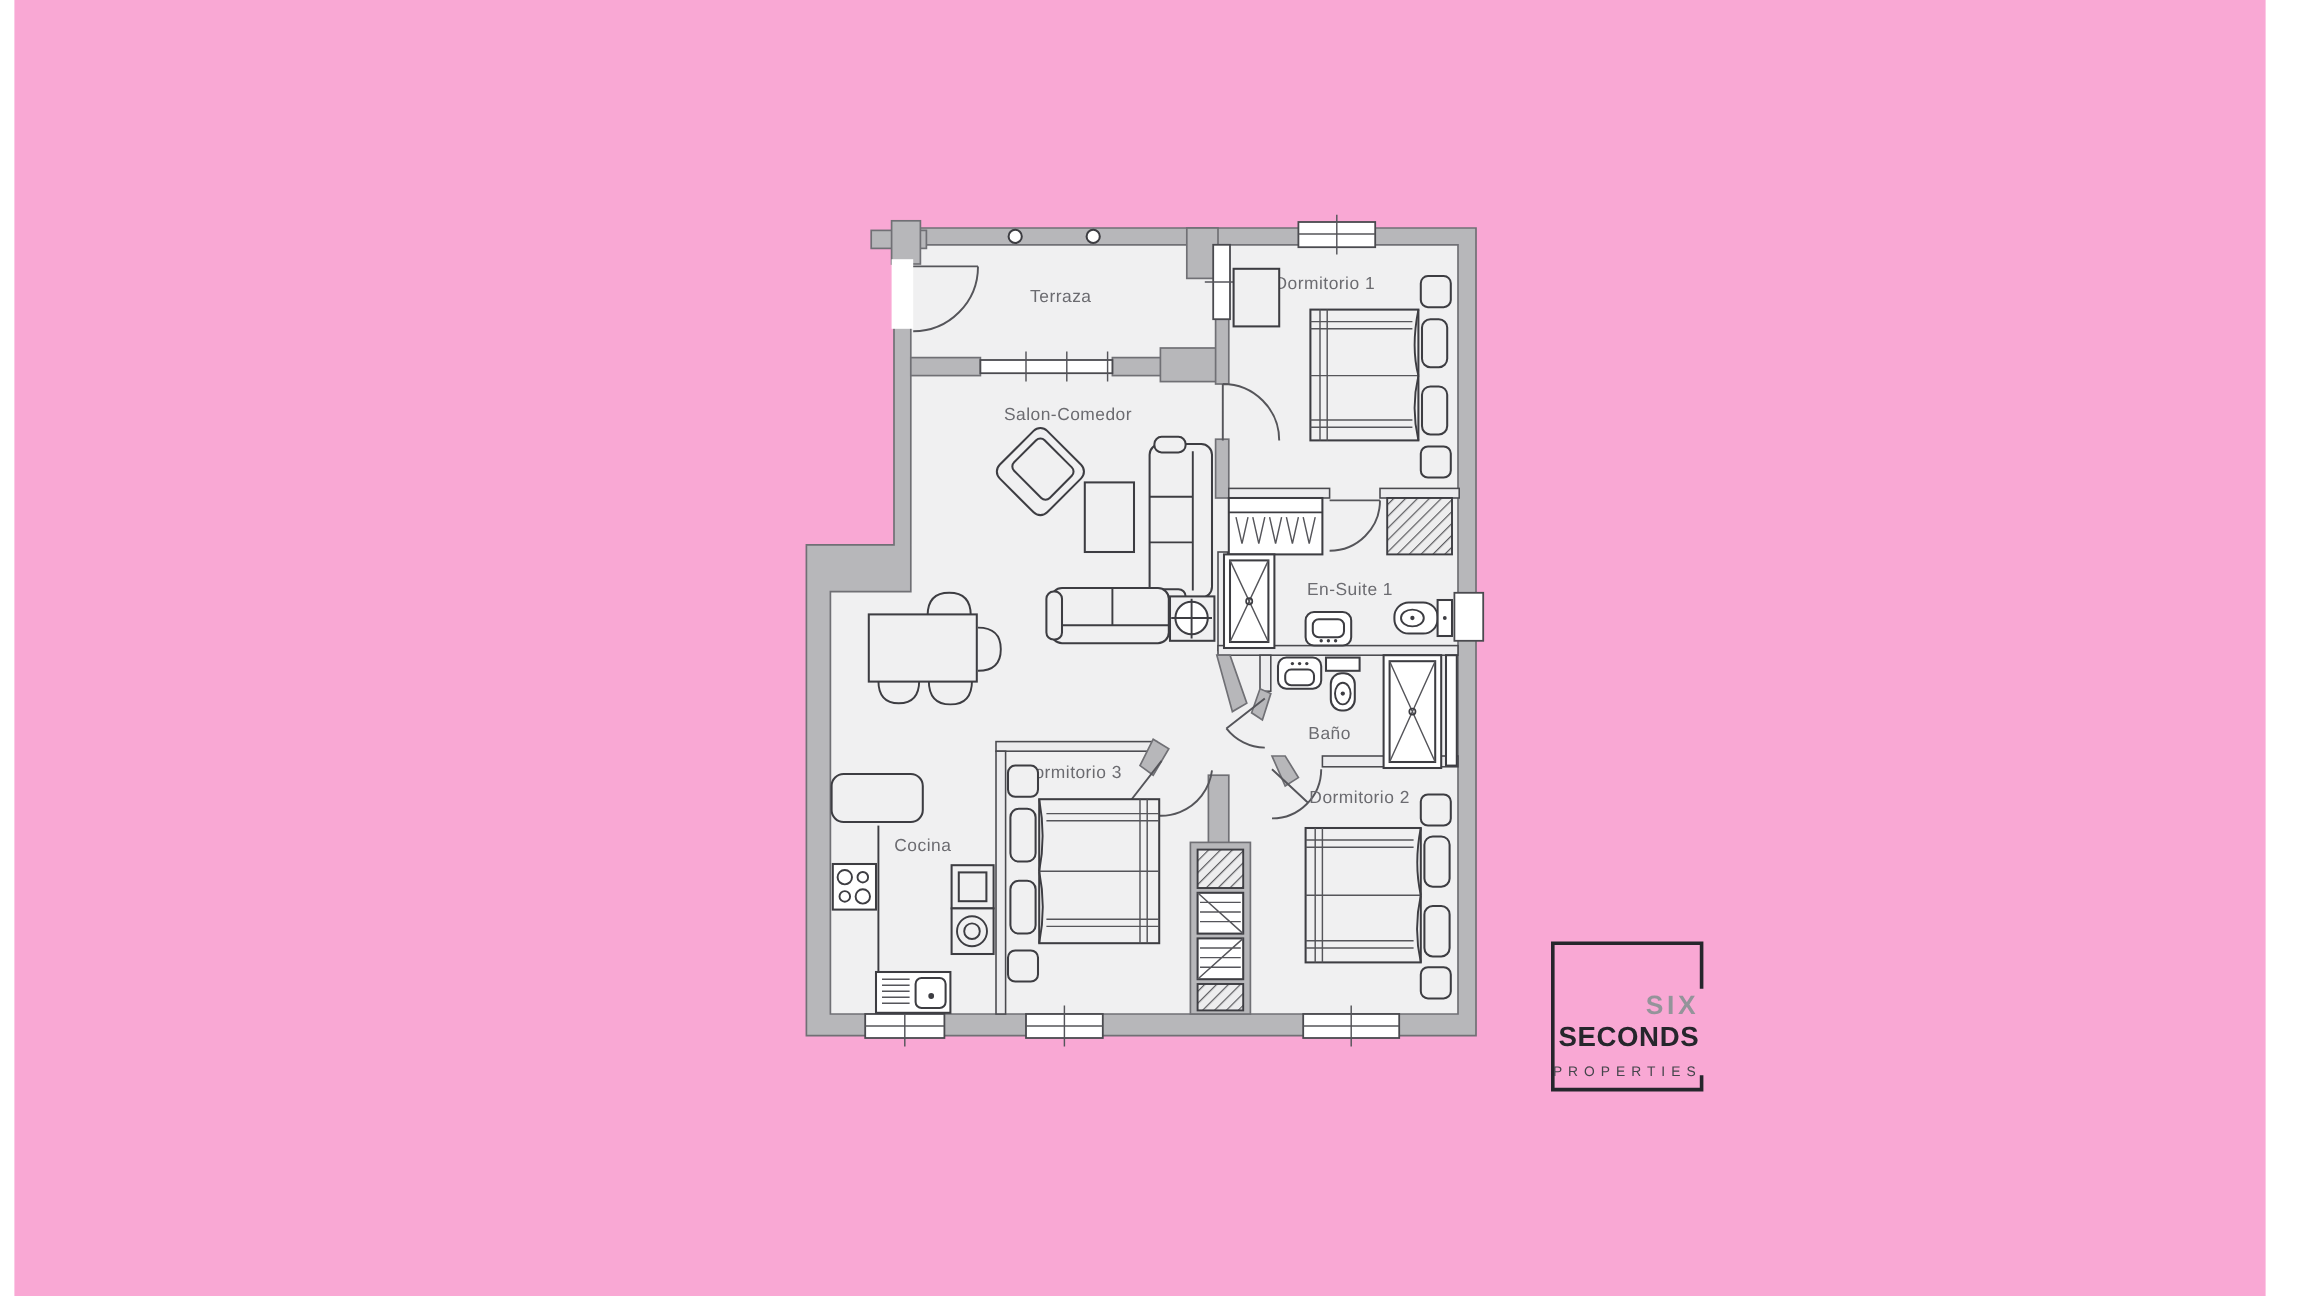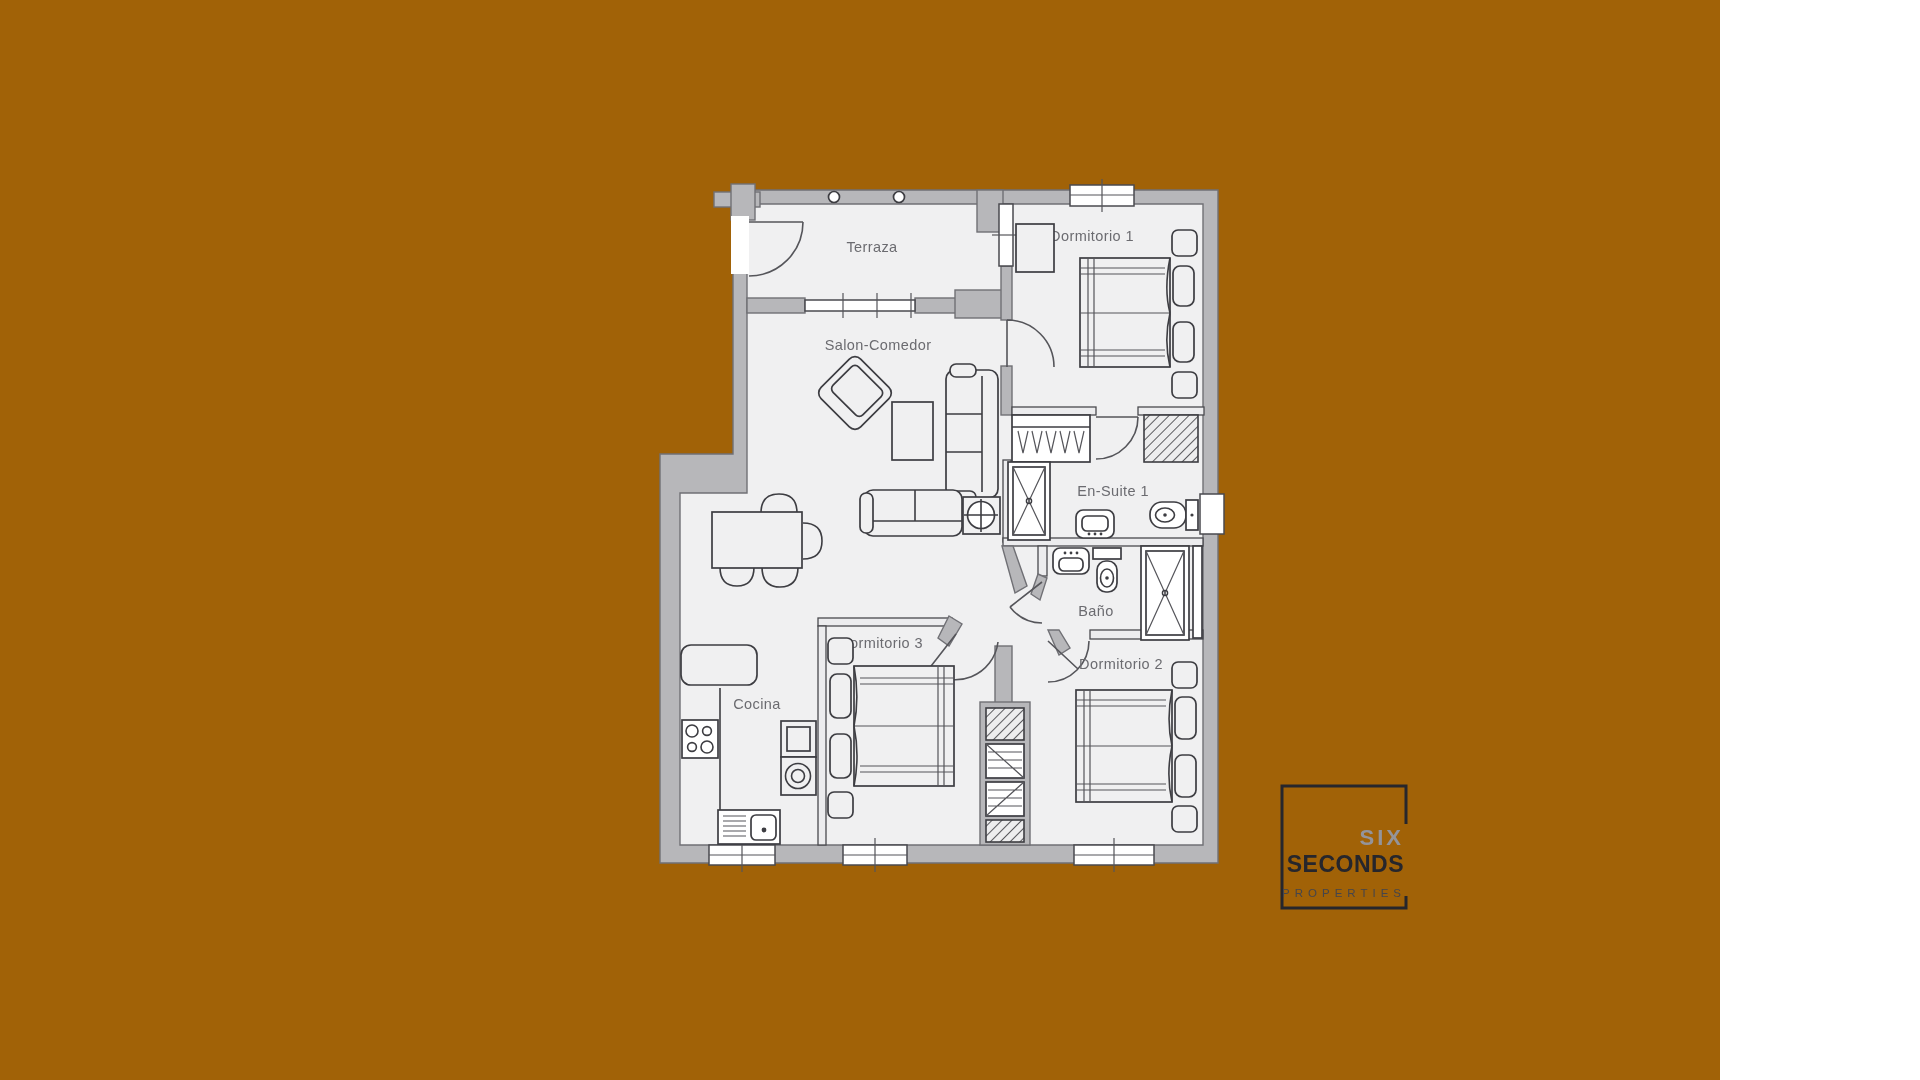--- a/index.html
+++ b/index.html
@@ -1,16 +1,16 @@
 <!DOCTYPE html>
 <html lang="es"><head>
 <meta charset="utf-8">
 <style>
   html,body{margin:0;padding:0;background:#ffffff;}
-  .canvas{position:relative;width:1720px;height:1080px;background:#a16207;overflow:hidden;}
+  .canvas{position:relative;width:1876px;height:1080px;background:#f9a8d4;overflow:hidden;margin-left:12px;}
   svg{display:block;}
   .room-label{font-family:"Liberation Sans",sans-serif;font-size:14.5px;font-weight:400;
               fill:#6b6b70;letter-spacing:.4px;}
   .logo-six{font-family:"Liberation Sans",sans-serif;font-size:22px;font-weight:700;
             fill:#94949a;letter-spacing:3px;}
   .logo-seconds{font-family:"Liberation Sans",sans-serif;font-size:23px;font-weight:700;
             fill:#26262c;letter-spacing:.5px;}
   .logo-props{font-family:"Liberation Sans",sans-serif;font-size:11.5px;font-weight:400;
             fill:#45454b;letter-spacing:5px;}
   .wall{fill:#b7b7ba;stroke:#707075;stroke-width:1.4;}

